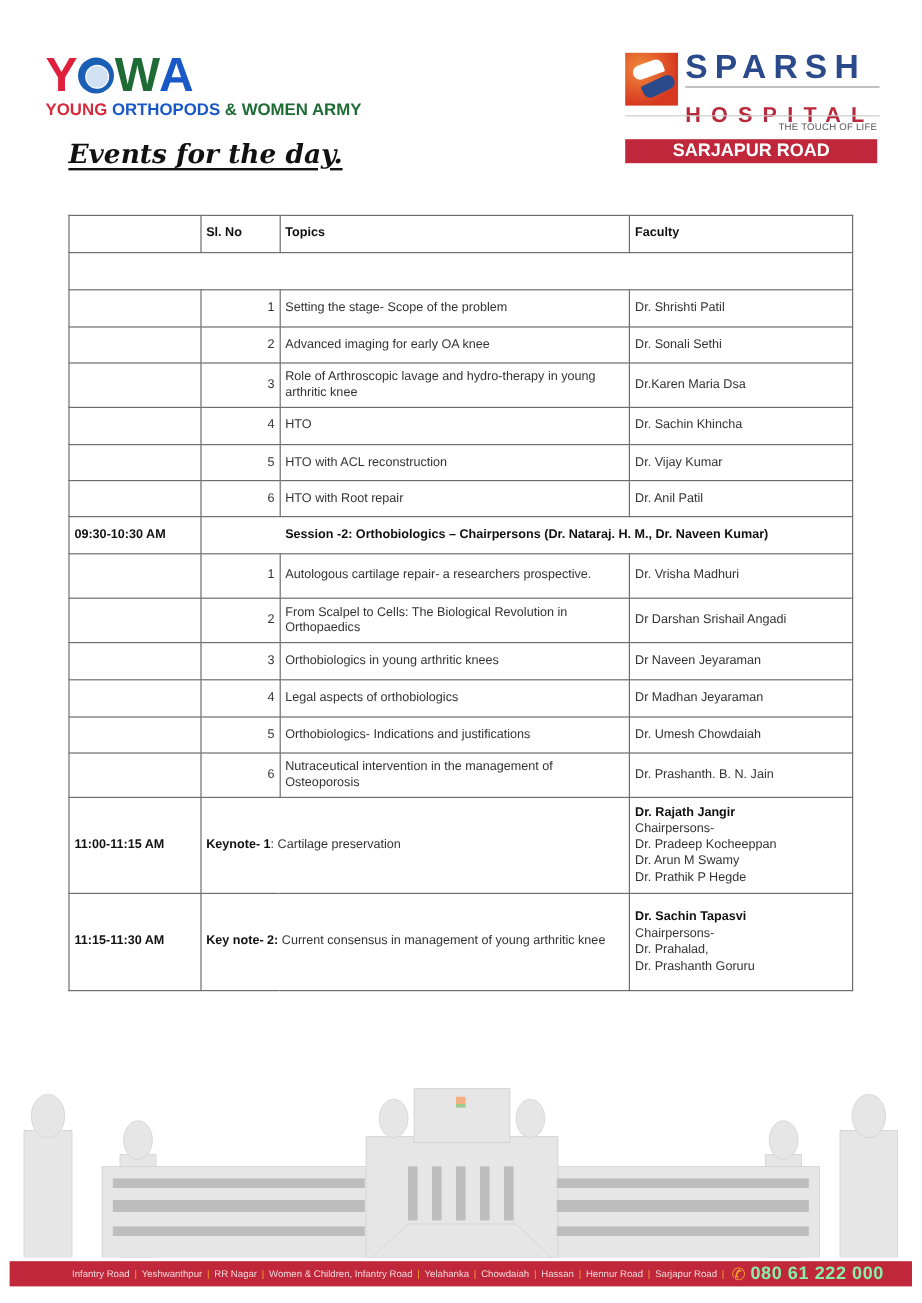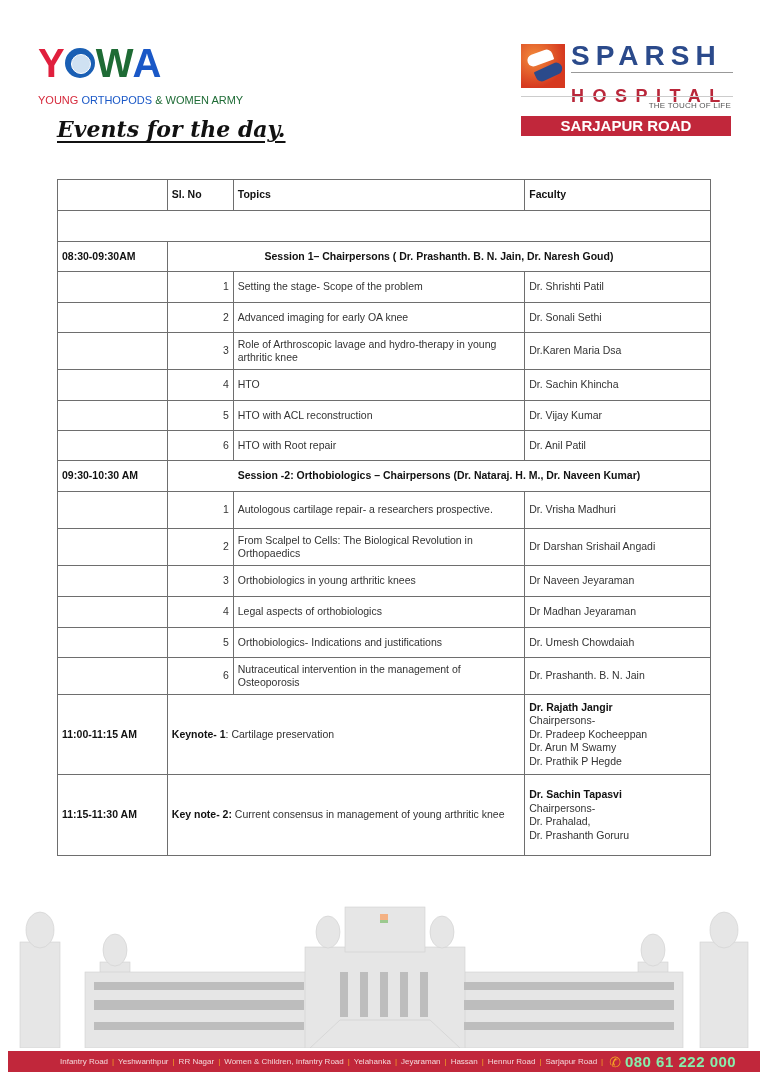--- a/index.html
+++ b/index.html
@@ -7,21 +7,21 @@
   body { position: relative; font-family: "Liberation Sans", sans-serif; color: #222; }
 
   
   .yowa { position: absolute; left: 38px; top: 44px; width: 160px; }
   .yowa-word { font-family: "Liberation Sans", sans-serif; font-weight: bold; font-size: 40px; line-height: 38px; letter-spacing: -1px; display: flex; align-items: center; }
   .yowa-word .y { color: #e01f3d; }
   .yowa-word .o { display: inline-block; width: 30px; height: 30px; border-radius: 50%; background: #1a5fb4; position: relative; margin: 0 1px; }
   .yowa-word .o::after { content: ""; position: absolute; left: 6px; top: 6px; width: 18px; height: 18px; border-radius: 50%; background: #cfe1f2; border: 1px solid #fff; }
   .yowa-word .w { color: #1e6b35; }
   .yowa-word .a { color: #1a58c7; }
-  .yowa-sub { font-size: 11px; font-weight: normal; letter-spacing: 0; margin-top: 12px; white-space: nowrap; }
+  .yowa-sub { font-size: 14px; font-weight: bold; letter-spacing: 0; margin-top: 1px; white-space: nowrap; }
   .yowa-sub .r { color: #d62a3c; }
   .yowa-sub .b { color: #1a58c7; }
   .yowa-sub .g { color: #1e6b35; }
 
   
   .sparsh { position: absolute; left: 521px; top: 44px; width: 212px; }
   .sp-icon { position: absolute; left: 0; top: 0; width: 44px; height: 44px; background: radial-gradient(circle at 30% 30%, #f28b3b, #d6391f 70%); overflow: hidden; }
   .sp-icon .hand1 { position: absolute; left: 6px; top: 8px; width: 26px; height: 12px; border-radius: 12px 12px 2px 12px; background: #fff; transform: rotate(-20deg); }
   .sp-icon .hand2 { position: absolute; left: 14px; top: 22px; width: 28px; height: 12px; border-radius: 2px 12px 12px 12px; background: #2b4a8b; transform: rotate(-25deg); }
   .sp-title { position: absolute; left: 50px; top: -4px; font-size: 28px; font-weight: bold; color: #2b4a8b; letter-spacing: 6px; }
@@ -93,24 +93,20 @@
 <table class="schedule">
   <tbody>
   <tr class="r31">
     <td class="time"></td>
     <td class="bold" style="text-align:left">Sl. No</td>
     <td class="bold">Topics</td>
     <td class="bold">Faculty</td>
   </tr>
   <tr class="r31">
     <td colspan="4"></td>
-  </tr>
-  <tr class="r30">
-    <td class="time">08:30-09:30AM</td>
-    <td colspan="3" class="bold center">Session 1– Chairpersons ( Dr. Prashanth. B. N. Jain, Dr. Naresh Goud)</td>
   </tr>
   <tr class="r31">
     <td class="time"></td>
     <td class="sl">1</td>
     <td class="topic">Setting the stage- Scope of the problem</td>
     <td class="fac">Dr. Shrishti Patil</td>
   </tr>
   <tr class="r30">
     <td class="time"></td>
     <td class="sl">2</td>
@@ -251,21 +247,21 @@
   <span>Infantry Road</span>
     <span class="sep">|</span>
   <span>Yeshwanthpur</span>
     <span class="sep">|</span>
   <span>RR Nagar</span>
     <span class="sep">|</span>
   <span>Women &amp; Children, Infantry Road</span>
     <span class="sep">|</span>
   <span>Yelahanka</span>
     <span class="sep">|</span>
-  <span>Jeyaraman</span>
+  <span>Chowdaiah</span>
     <span class="sep">|</span>
   <span>Hassan</span>
     <span class="sep">|</span>
   <span>Hennur Road</span>
     <span class="sep">|</span>
   <span>Sarjapur Road</span>
     <span class="sep">|</span>
   <span class="phone-icon">✆</span>
   <span class="phone">080 61 222 000</span>
 </div>

